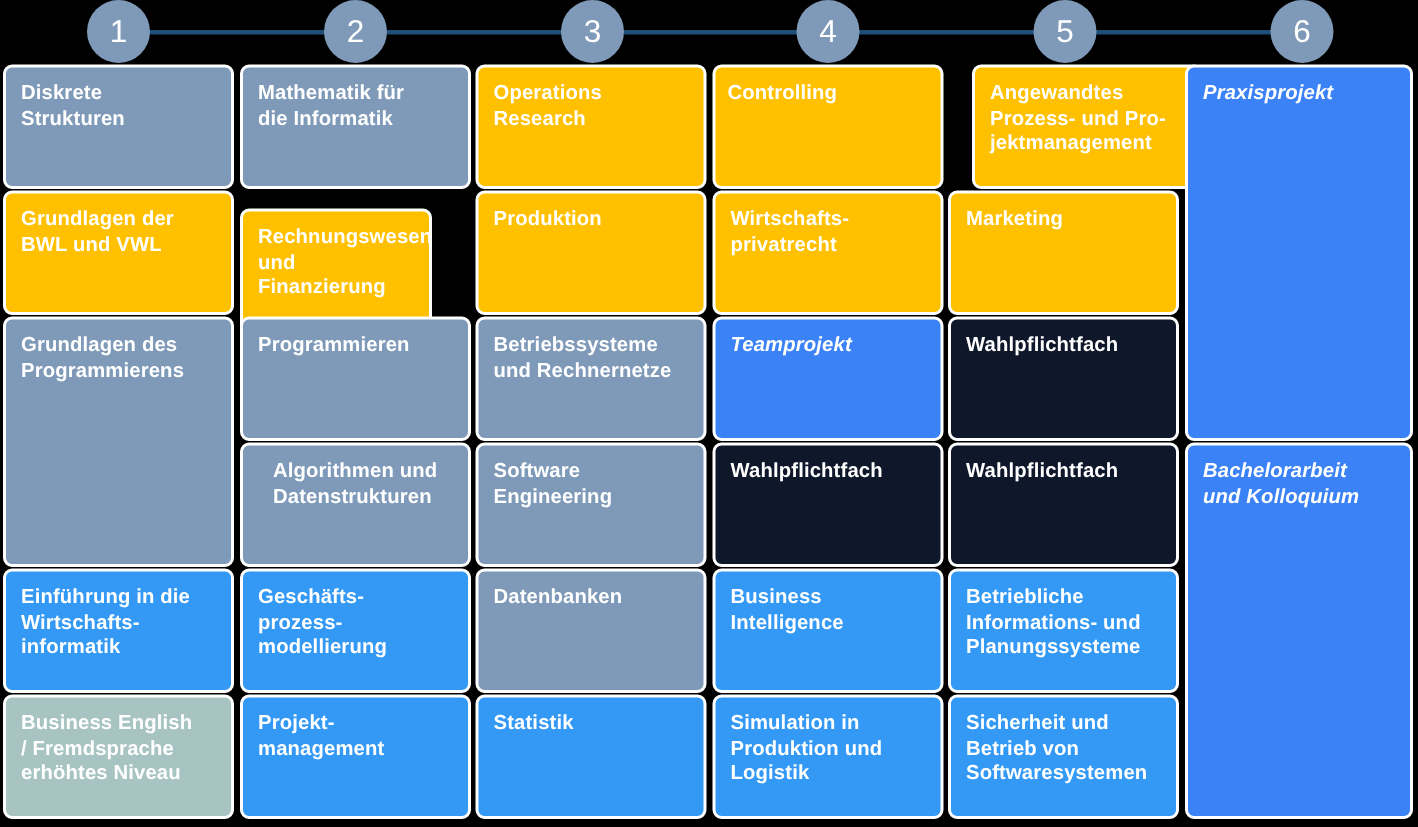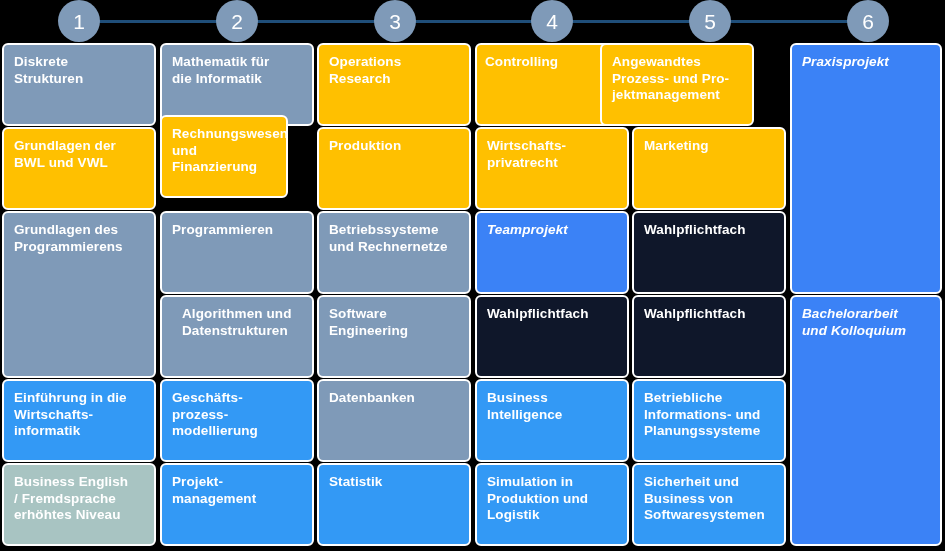--- a/index.html
+++ b/index.html
@@ -87,21 +87,21 @@
       </div>
       <div class="cell c-sage" style="left: 2px; width: 154px; top: 420px; height: 83px;">
         <span>Business English</span>
         <span>/ Fremdsprache</span>
         <span>erhöhtes Niveau</span>
       </div>
       <div class="cell c-bluegray" style="left: 160px; width: 154px; top: 0px; height: 83px;">
         <span>Mathematik für</span>
         <span>die Informatik</span>
       </div>
-      <div class="cell c-yellow" style="left: 160px; width: 128px; top: 72px; height: 83px;">
+      <div class="cell c-yellow" style="left: 160px; width: 128px; top: 96px; height: 83px;">
         <span>Rechnungswesen</span>
         <span>und Finanzierung</span>
       </div>
       <div class="cell c-bluegray" style="left: 160px; width: 154px; top: 168px; height: 83px;">
         <span>Programmieren</span>
       </div>
       <div class="cell c-bluegray" style="left: 160px; width: 154px; top: 252px; height: 83px; padding-left: 20px;">
         <span>Algorithmen und</span>
         <span>Datenstrukturen</span>
       </div>
@@ -150,42 +150,42 @@
       </div>
       <div class="cell c-blue" style="left: 475px; width: 154px; top: 336px; height: 83px;">
         <span>Business</span>
         <span>Intelligence</span>
       </div>
       <div class="cell c-blue" style="left: 475px; width: 154px; top: 420px; height: 83px;">
         <span>Simulation in</span>
         <span>Produktion und</span>
         <span>Logistik</span>
       </div>
-      <div class="cell c-yellow" style="left: 600px; width: 154px; top: 0px; height: 83px;">
+      <div class="cell c-yellow" style="left: 648px; width: 154px; top: 0px; height: 83px;">
         <span>Angewandtes</span>
         <span>Prozess- und Pro-</span>
         <span>jektmanagement</span>
       </div>
       <div class="cell c-yellow" style="left: 632px; width: 154px; top: 84px; height: 83px;">
         <span>Marketing</span>
       </div>
       <div class="cell c-gray" style="left: 632px; width: 154px; top: 168px; height: 83px;">
         <span>Wahlpflichtfach</span>
       </div>
       <div class="cell c-gray" style="left: 632px; width: 154px; top: 252px; height: 83px;">
         <span>Wahlpflichtfach</span>
       </div>
       <div class="cell c-blue" style="left: 632px; width: 154px; top: 336px; height: 83px;">
         <span>Betriebliche</span>
         <span>Informations- und</span>
         <span>Planungssysteme</span>
       </div>
       <div class="cell c-blue" style="left: 632px; width: 154px; top: 420px; height: 83px;">
         <span>Sicherheit und</span>
-        <span>Business von</span>
+        <span>Betrieb von</span>
         <span>Softwaresystemen</span>
       </div>
       <div class="cell c-teal" style="left: 790px; width: 152px; top: 0px; height: 251px;">
         <span>Praxisprojekt</span>
       </div>
       <div class="cell c-teal" style="left: 790px; width: 152px; top: 252px; height: 251px;">
         <span>Bachelorarbeit</span>
         <span>und Kolloquium</span>
       </div>
     </div>

